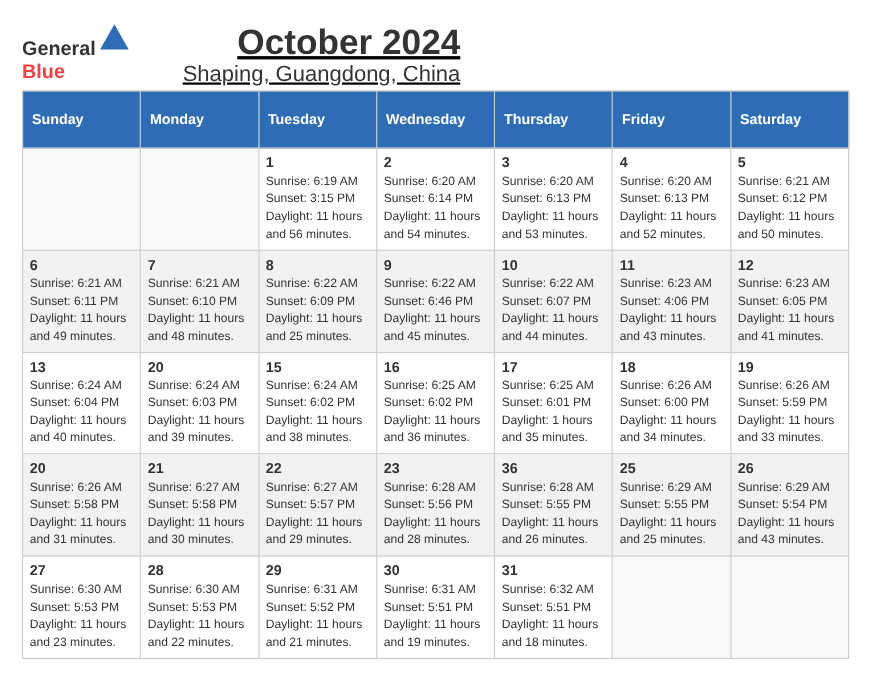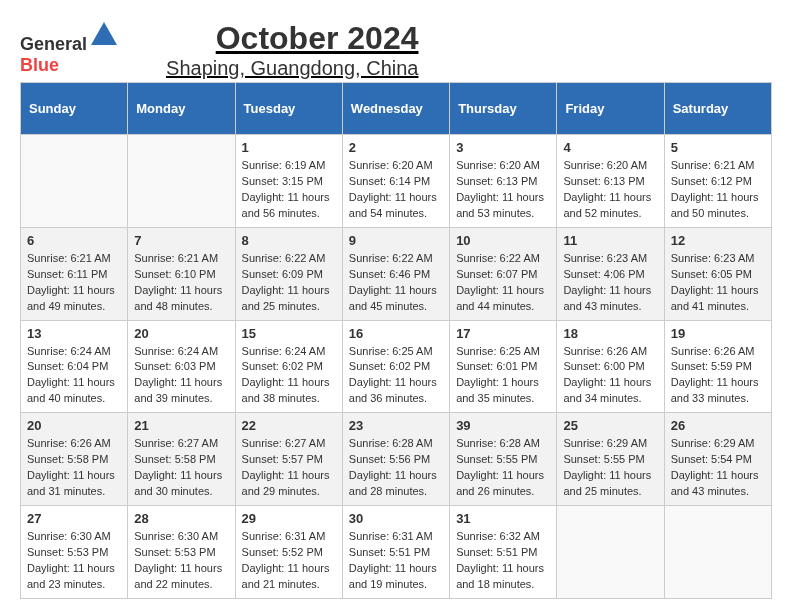--- a/index.html
+++ b/index.html
@@ -210,21 +210,21 @@
         </td>
         <td>
           <span class="day-number">22</span>
           <div class="day-info"><span>Sunrise: 6:27 AM</span><br><span>Sunset: 5:57 PM</span><br><span>Daylight: 11 hours and 29 minutes.</span></div>
         </td>
         <td>
           <span class="day-number">23</span>
           <div class="day-info"><span>Sunrise: 6:28 AM</span><br><span>Sunset: 5:56 PM</span><br><span>Daylight: 11 hours and 28 minutes.</span></div>
         </td>
         <td>
-          <span class="day-number">39</span>
+          <span class="day-number">36</span>
           <div class="day-info"><span>Sunrise: 6:28 AM</span><br><span>Sunset: 5:55 PM</span><br><span>Daylight: 11 hours and 26 minutes.</span></div>
         </td>
         <td>
           <span class="day-number">25</span>
           <div class="day-info"><span>Sunrise: 6:29 AM</span><br><span>Sunset: 5:55 PM</span><br><span>Daylight: 11 hours and 25 minutes.</span></div>
         </td>
         <td>
           <span class="day-number">26</span>
           <div class="day-info"><span>Sunrise: 6:29 AM</span><br><span>Sunset: 5:54 PM</span><br><span>Daylight: 11 hours and 43 minutes.</span></div>
         </td>

